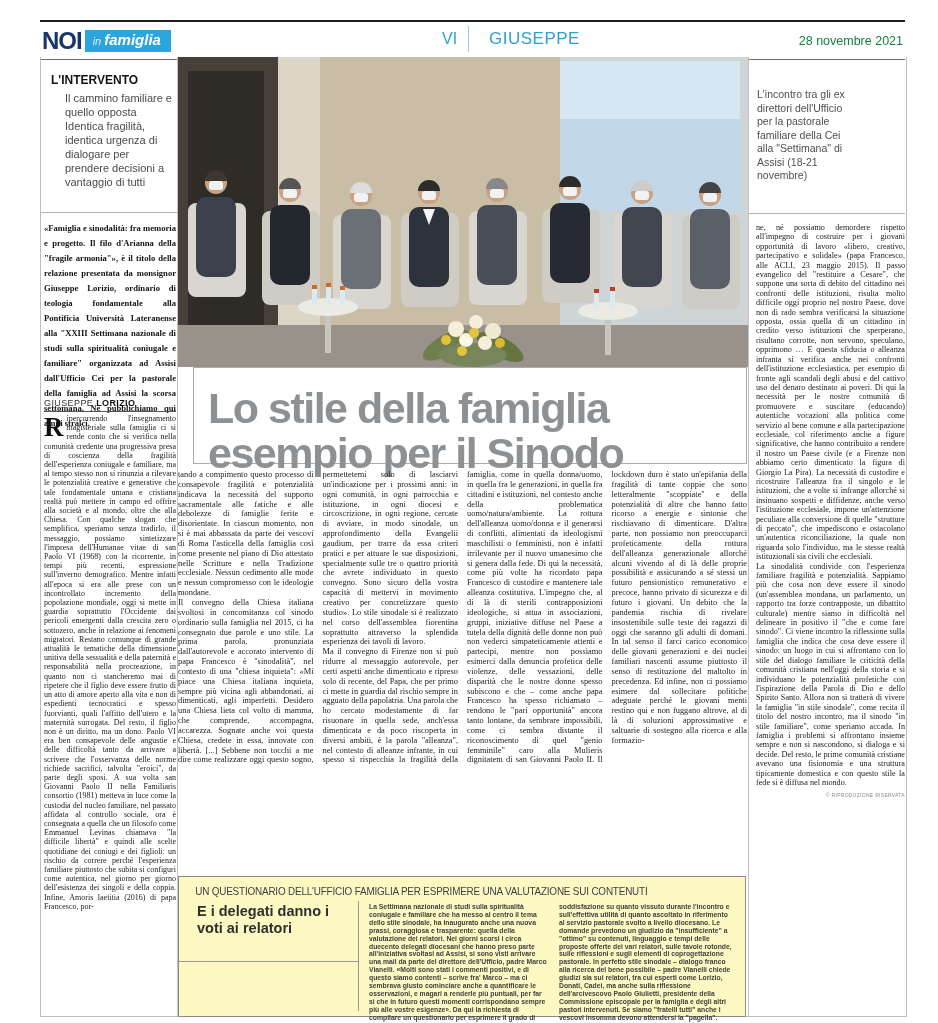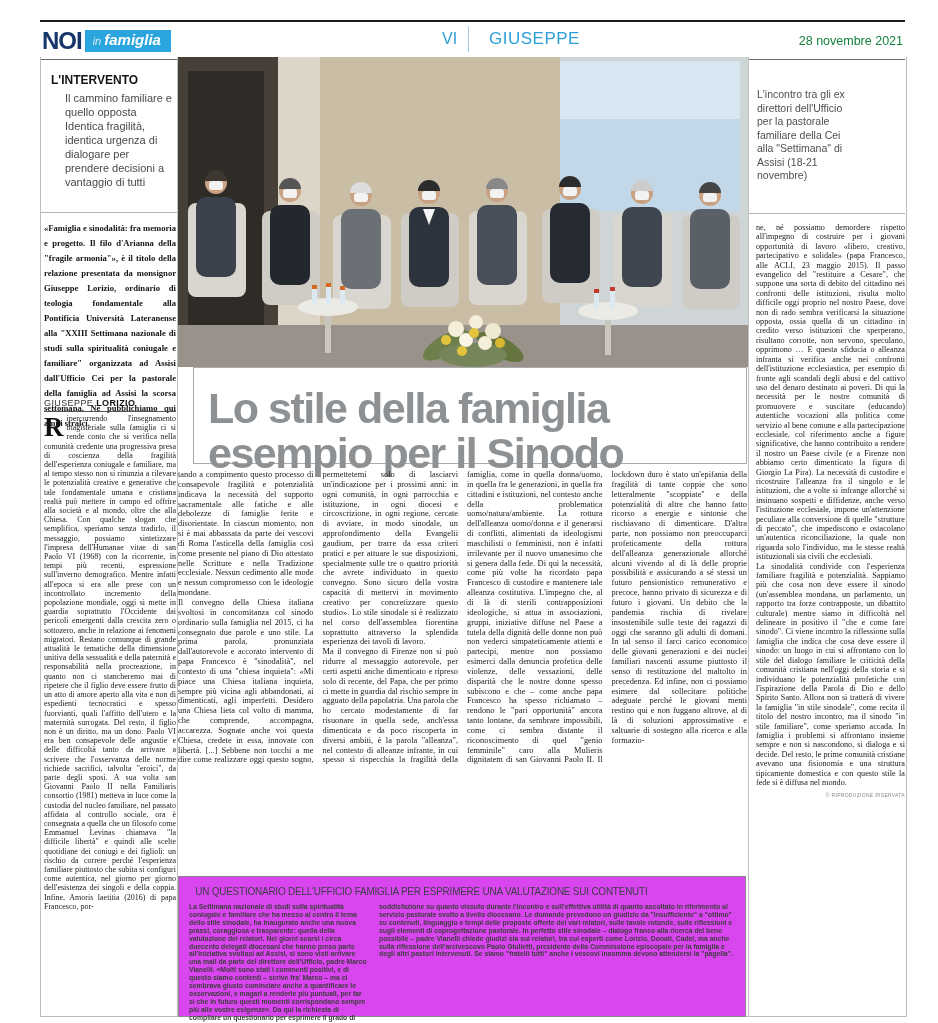--- a/index.html
+++ b/index.html
@@ -59,21 +59,21 @@
   .rightcol p{margin:0;}
   .copyright{font-family:"Liberation Sans",sans-serif;font-size:5px;letter-spacing:0.3px;
              color:#8a8a8a;text-align:right;margin-top:4px;}
   
   .fourcol{position:absolute;left:178px;top:470px;width:569px;height:398px;overflow:hidden;
            column-count:4;column-gap:9px;font-size:8.4px;line-height:9.85px;
            text-align:justify;hyphens:auto;}
   .fourcol p{margin:0;}
   
   .qbox{position:absolute;left:178px;top:876px;width:568px;height:141px;
-        border:1px solid #8a8a8a;box-sizing:border-box;background:#d946ef;}
+        border:1px solid #8a8a8a;box-sizing:border-box;background:#fef9c3;}
   .qbox-title{font-family:"Liberation Sans",sans-serif;font-size:11px;letter-spacing:-0.2px;
               color:#3a3f44;padding:8px 0 0 18px;transform:scaleX(0.9);transform-origin:left;white-space:nowrap;}
   .qbox-body{display:flex;height:110px;margin-top:4px;}
   .qbox-left{width:180px;box-sizing:border-box;border-right:1px solid #9a9a9a;
              padding:2px 12px 0 18px;position:relative;}
   .qbox-heading{font-family:"Liberation Sans",sans-serif;font-weight:bold;font-size:14.5px;
                 line-height:16.5px;color:#2f2f2f;}
   .qbox-rule{position:absolute;left:0;right:0;top:60px;border-top:1px solid #9a9a9a;}
   .qtext{font-family:"Liberation Sans",sans-serif;font-weight:bold;font-size:6.8px;
          line-height:7.9px;color:#3d3d3d;}
@@ -247,18 +247,22 @@
 
   <div class="fourcol">
     <p>tando a compimento questo processo di consapevole fragilità e potenzialità indicava la necessità del supporto sacramentale alle fatiche e alle debolezze di famiglie ferite e disorientate. In ciascun momento, non si è mai abbassata da parte dei vescovi di Roma l'asticella della famiglia così come presente nel piano di Dio attestato nelle Scritture e nella Tradizione ecclesiale. Nessun cedimento alle mode e nessun compromesso con le ideologie mondane.</p>
     <p>Il convegno della Chiesa italiana svoltosi in concomitanza col sinodo ordinario sulla famiglia nel 2015, ci ha consegnato due parole e uno stile. La prima parola, pronunziata dall'autorevole e accorato intervento di papa Francesco è "sinodalità", nel contesto di una "chiesa inquieta": «Mi piace una Chiesa italiana inquieta, sempre più vicina agli abbandonati, ai dimenticati, agli imperfetti. Desidero una Chiesa lieta col volto di mamma, che comprende, accompagna, accarezza. Sognate anche voi questa Chiesa, credete in essa, innovate con libertà. [...] Sebbene non tocchi a me dire come realizzare oggi questo sogno, permettetemi solo di lasciarvi un'indicazione per i prossimi anni: in ogni comunità, in ogni parrocchia e istituzione, in ogni diocesi e circoscrizione, in ogni regione, cercate di avviare, in modo sinodale, un approfondimento della Evangelii gaudium, per trarre da essa criteri pratici e per attuare le sue disposizioni, specialmente sulle tre o quattro priorità che avrete individuato in questo convegno. Sono sicuro della vostra capacità di mettervi in movimento creativo per concretizzare questo studio». Lo stile sinodale si è realizzato nel corso dell'assemblea fiorentina soprattutto attraverso la splendida esperienza dei tavoli di lavoro.</p>
     <p>Ma il convegno di Firenze non si può ridurre al messaggio autorevole, per certi aspetti anche dimenticato e ripreso solo di recente, del Papa, che per primo ci mette in guardia dal rischio sempre in agguato della papolatria. Una parola che ho cercato modestamente di far risuonare in quella sede, anch'essa dimenticata e da poco riscoperta in diversi ambiti, è la parola "alleanza", nel contesto di alleanze infrante, in cui spesso si rispecchia la fragilità della famiglia, come in quella donna/uomo, in quella fra le generazioni, in quella fra cittadini e istituzioni, nel contesto anche della problematica uomo/natura/ambiente. La rottura dell'alleanza uomo/donna e il generarsi di conflitti, alimentati da ideologismi maschilisti o femministi, non è infatti irrilevante per il nuovo umanesimo che si genera dalla fede. Di qui la necessità, come più volte ha ricordato papa Francesco di custodire e mantenere tale alleanza costitutiva. L'impegno che, al di là di sterili contrapposizioni ideologiche, si attua in associazioni, gruppi, iniziative diffuse nel Paese a tutela della dignità delle donne non può non vederci simpateticamente attenti e partecipi, mentre non possiamo esimerci dalla denuncia profetica delle violenze, delle vessazioni, delle disparità che le nostre donne spesso subiscono e che – come anche papa Francesco ha spesso richiamato – rendono le "pari opportunità" ancora tanto lontane, da sembrare impossibili, come ci sembra distante il riconoscimento di quel "genio femminile" caro alla Mulieris dignitatem di san Giovanni Paolo II. Il lockdown duro è stato un'epifania della fragilità di tante coppie che sono letteralmente "scoppiate" e della potenzialità di altre che hanno fatto ricorso a energie e sintonie che rischiavano di dimenticare. D'altra parte, non possiamo non preoccuparci profeticamente della rottura dell'alleanza generazionale allorché alcuni vivendo al di là delle proprie possibilità e assicurando a sé stessi un futuro pensionistico remunerativo e precoce, hanno privato di sicurezza e di futuro i giovani. Un debito che la pandemia rischia di rivelare insostenibile sulle teste dei ragazzi di oggi che saranno gli adulti di domani. In tal senso il farci carico economico delle giovani generazioni e dei nuclei familiari nascenti assume piuttosto il senso di restituzione del maltolto in precedenza. Ed infine, non ci possiamo esimere dal sollecitare politiche adeguate perché le giovani menti restino qui e non fuggano altrove, al di là di soluzioni approssimative e saltuarie di sostegno alla ricerca e alla formazio-</p>
   </div>
 
   <div class="qbox">
     <div class="qbox-title">UN QUESTIONARIO DELL'UFFICIO FAMIGLIA PER ESPRIMERE UNA VALUTAZIONE SUI CONTENUTI</div>
     <div class="qbox-body">
+      <div class="qbox-left">
+        <div class="qbox-heading">E i delegati danno i voti ai relatori</div>
+        <div class="qbox-rule"></div>
+      </div>
       <div class="qbox-cola qtext">La Settimana nazionale di studi sulla spiritualità coniugale e familiare che ha messo al centro il tema dello stile sinodale, ha inaugurato anche una nuova prassi, coraggiosa e trasparente: quella della valutazione dei relatori. Nei giorni scorsi i circa duecento delegati diocesani che hanno preso parte all'iniziativa svoltasi ad Assisi, si sono visti arrivare una mail da parte del direttore dell'Ufficio, padre Marco Vianelli. «Molti sono stati i commenti positivi, e di questo siamo contenti – scrive fra' Marco – ma ci sembrava giusto cominciare anche a quantificare le osservazioni, e magari a renderle più puntuali, per far sì che in futuro questi momenti corrispondano sempre più alle vostre esigenze». Da qui la richiesta di compilare un questionario per esprimere il grado di</div>
       <div class="qbox-colb qtext">soddisfazione su quanto vissuto durante l'incontro e sull'effettiva utilità di quanto ascoltato in riferimento al servizio pastorale svolto a livello diocesano. Le domande prevedono un giudizio da "insufficiente" a "ottimo" su contenuti, linguaggio e tempi delle proposte offerte dei vari relatori, sulle tavole rotonde, sulle riflessioni e sugli elementi di coprogettazione pastorale. In perfetto stile sinodale – dialogo franco alla ricerca del bene possibile – padre Vianelli chiede giudizi sia sui relatori, tra cui esperti come Lorizio, Donati, Cadei, ma anche sulla riflessione dell'arcivescovo Paolo Giulietti, presidente della Commissione episcopale per la famiglia e degli altri pastori intervenuti. Se siamo "fratelli tutti" anche i vescovi insomma devono attendersi la "pagella".</div>
     </div>
   </div>
 
 </div>
 
 </body></html>

